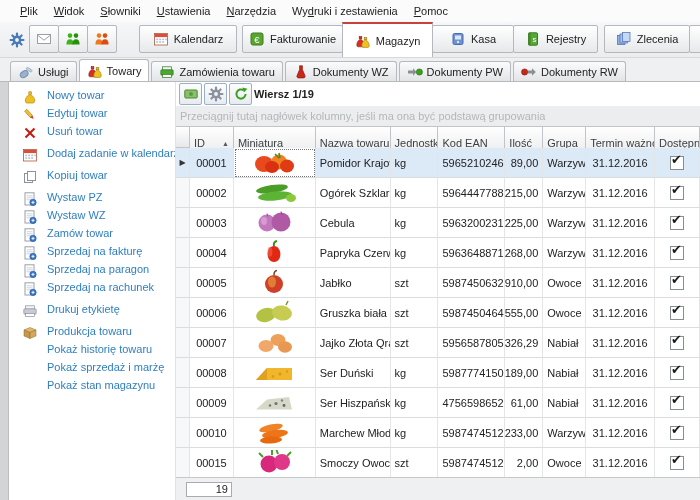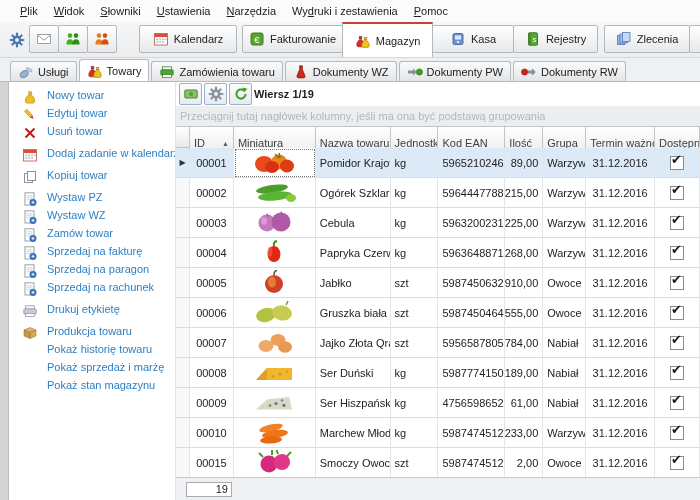--- a/index.html
+++ b/index.html
@@ -747,21 +747,21 @@
             <div class="td" style="width: 75px;">
               <span>Jajko Złota Qra L</span>
             </div>
             <div class="td" style="width: 48px;">
               <span>szt</span>
             </div>
             <div class="td" style="width: 67px;">
               <span>5956587805002</span>
             </div>
             <div class="td r" style="width: 38px;">
-              <span>784,00</span>
+              <span>326,29</span>
             </div>
             <div class="td" style="width: 43px;">
               <span>Nabiał</span>
             </div>
             <div class="td c" style="width: 69px;">
               <span>31.12.2016</span>
             </div>
             <div class="td c" style="width: 45px;">
               <div class="cb">
                 <span class="mark">✔</span>

